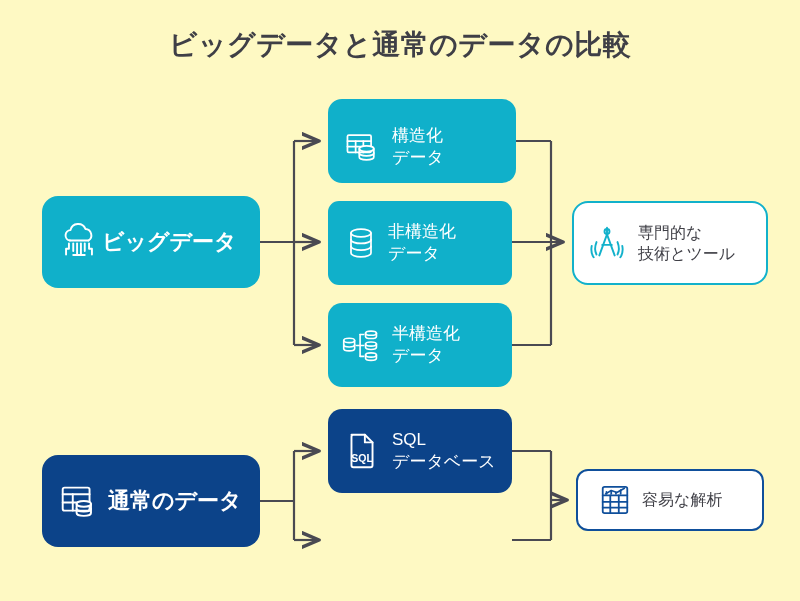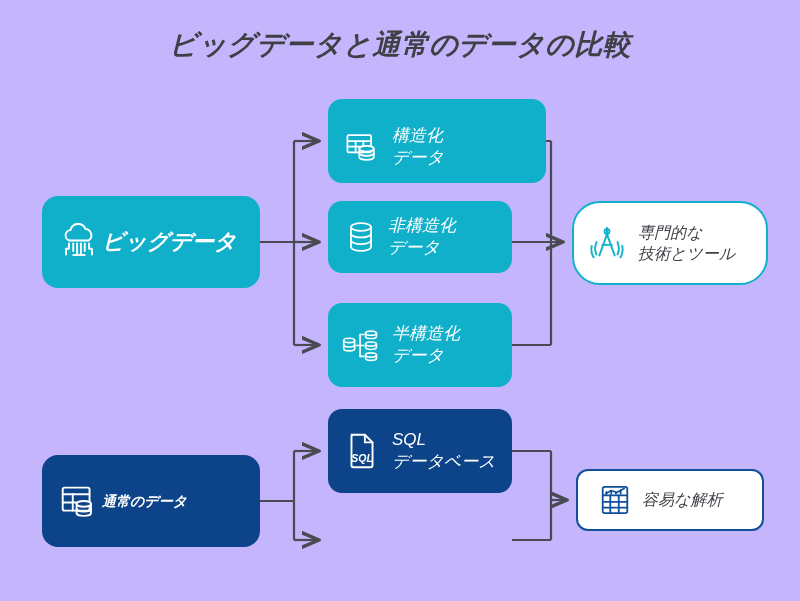--- a/index.html
+++ b/index.html
@@ -7,23 +7,22 @@
     padding: 0;
     background: #ffffff;
   }
   body {
     font-family: "Liberation Sans", "DejaVu Sans", sans-serif;
   }
   #canvas {
     position: relative;
     width: 800px;
     height: 601px;
-    background: #c4b5fd;
+    background: #fef9c3;
     overflow: hidden;
-    font-style: italic;
   }
 
   
   #page-title {
     position: absolute;
     left: 0;
     top: 26px;
     width: 800px;
     text-align: center;
     font-size: 28px;
@@ -88,38 +87,38 @@
   }
 
   
   #node-bigdata {
     left: 42px;  top: 196px;  width: 218px; height: 92px;
     padding: 0 10px 0 14px;
     border-radius: 16px;
   }
   #node-bigdata .label { font-size: 22px; font-weight: bold; }
 
-  #node-structured  { left: 328px; top: 99px;  width: 218px; height: 84px; padding: 12px 8px 0 14px; }
-  #node-unstructured{ left: 328px; top: 201px; width: 184px; height: 72px; padding: 0 20px 0 16px; }
+  #node-structured  { left: 328px; top: 99px;  width: 188px; height: 84px; padding: 12px 8px 0 14px; }
+  #node-unstructured{ left: 328px; top: 201px; width: 184px; height: 84px; padding: 0 20px 0 16px; border-radius: 11px; }
   #node-semi        { left: 328px; top: 303px; width: 184px; height: 84px; padding: 0 8px 0 12px; justify-content: center; }
   #node-structured .label,
   #node-unstructured .label,
   #node-semi .label { font-size: 17px; margin-left: 10px; }
 
   #node-tools {
     left: 572px; top: 201px; width: 196px; height: 84px;
-    padding: 0 8px 0 12px; border-radius: 28px;
+    padding: 0 8px 0 12px; border-radius: 16px;
   }
   #node-tools .label { font-size: 16px; margin-left: 10px; color: #3f3f46; }
 
   #node-normaldata {
     left: 42px;  top: 455px; width: 218px; height: 92px;
     padding: 0 10px 0 14px; border-radius: 16px;
   }
-  #node-normaldata .label { font-size: 14px; font-weight: bold; margin-left: 0; }
+  #node-normaldata .label { font-size: 22px; font-weight: bold; margin-left: 6px; }
 
   #node-sql   { left: 328px; top: 409px; width: 184px; height: 84px; padding: 0 8px 0 14px; }
   #node-sql .label { font-size: 17px; margin-left: 10px; }
 
   #node-excel { left: 328px; top: 511px; width: 184px; height: 58px; padding: 0 8px 0 16px; border-radius: 12px; }
   #node-excel .label { font-size: 17px; margin-left: 12px; }
 
   #node-analysis {
     left: 576px; top: 469px; width: 188px; height: 62px;
     padding: 0 8px 0 20px; border-radius: 12px;

